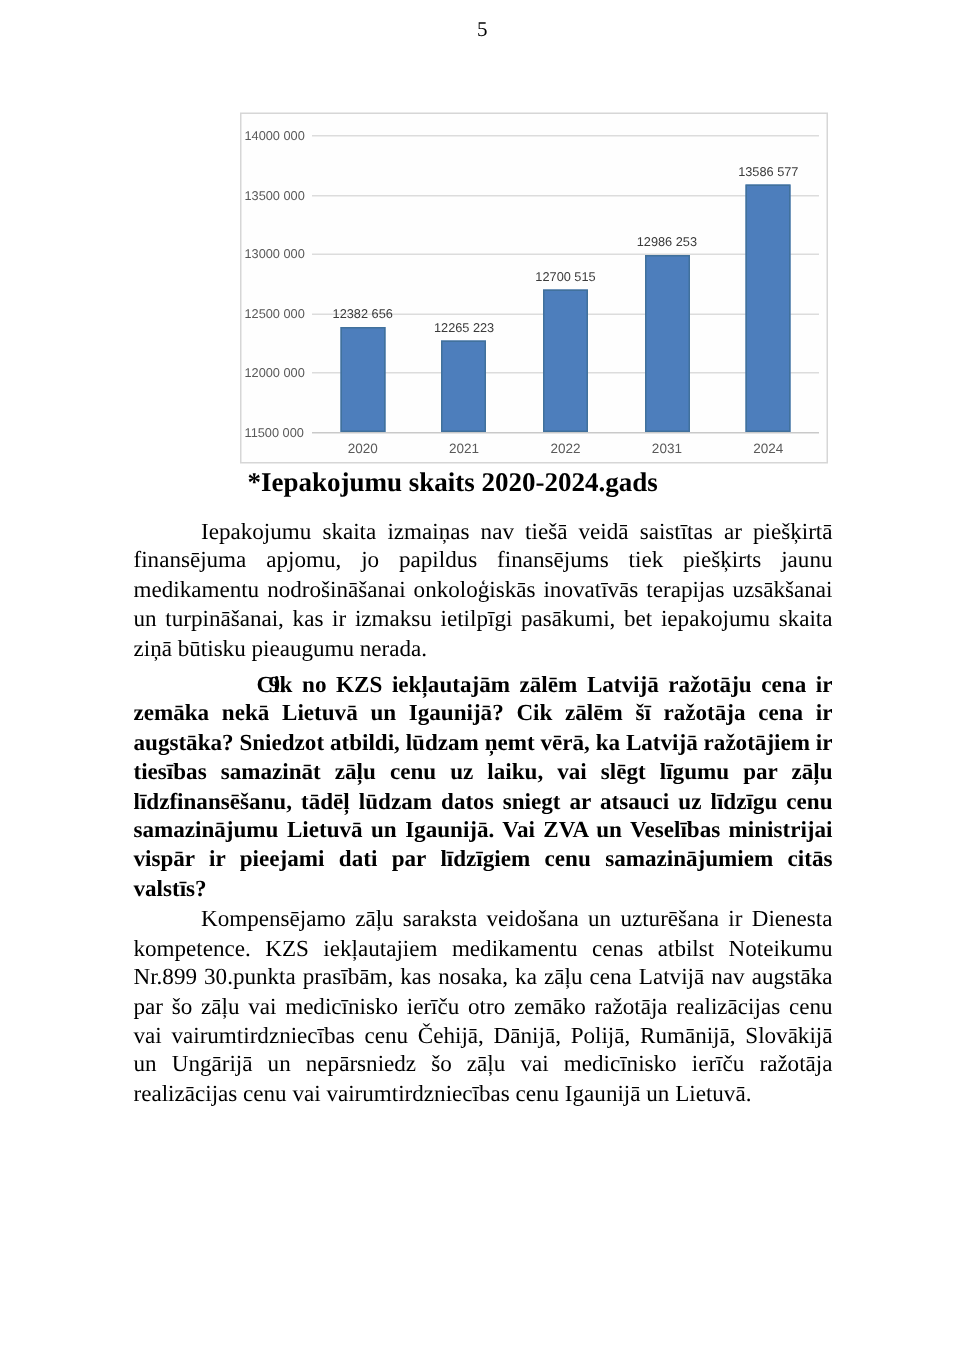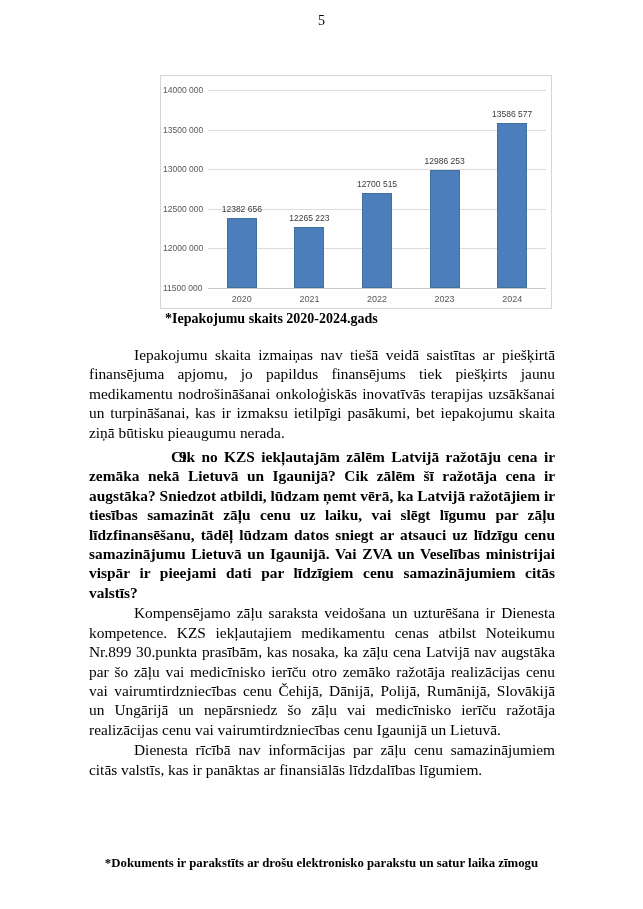--- a/index.html
+++ b/index.html
@@ -50,21 +50,21 @@
     position: absolute; transform: translateX(-50%);
     font-size: 8.5px; color: #3b3b3b; white-space: nowrap;
   }
   .xlabel {
     position: absolute; transform: translateX(-50%);
     font-size: 9px; color: #595959; white-space: nowrap;
   }
 
   .caption {
     position: absolute; left: 165px; top: 311px;
-    font-weight: bold; font-size: 14px;
+    font-weight: bold; font-size: 18px;
   }
 
   
   .body-text {
     position: absolute; left: 88px; top: 344px; width: 468px;
     font-size: 15.4px; line-height: 19.4px;
     text-align: justify;
   }
   .body-text p { margin: 1px; text-indent: 45px; }
   .body-text p.q { font-weight: bold; margin-top: 5px; }
@@ -94,37 +94,35 @@
         <div class="bar-label" style="left: 33.8px; top: 114.094px;">12382 656</div>
         <div class="xlabel" style="left: 33.8px; top: 204px;">2020</div>
         <div class="bar" style="left: 86.4px; height: 60.6057px; background: rgb(77, 126, 188); border-color: rgb(65, 113, 156);"></div>
         <div class="bar-label" style="left: 101.4px; top: 123.394px;">12265 223</div>
         <div class="xlabel" style="left: 101.4px; top: 204px;">2021</div>
         <div class="bar" style="left: 154px; height: 95.0808px; background: rgb(77, 126, 188); border-color: rgb(65, 113, 156);"></div>
         <div class="bar-label" style="left: 169px; top: 88.9192px;">12700 515</div>
         <div class="xlabel" style="left: 169px; top: 204px;">2022</div>
         <div class="bar" style="left: 221.6px; height: 117.711px; background: rgb(77, 126, 188); border-color: rgb(65, 113, 156);"></div>
         <div class="bar-label" style="left: 236.6px; top: 66.2888px;">12986 253</div>
-        <div class="xlabel" style="left: 236.6px; top: 204px;">2023</div>
+        <div class="xlabel" style="left: 236.6px; top: 204px;">2031</div>
         <div class="bar" style="left: 289.2px; height: 165.29px; background: rgb(77, 126, 188); border-color: rgb(65, 113, 156);"></div>
         <div class="bar-label" style="left: 304.2px; top: 18.7102px;">13586 577</div>
         <div class="xlabel" style="left: 304.2px; top: 204px;">2024</div>
       </div>
   <div class="ylabel" style="top: 207px;">11500 000</div>
       <div class="ylabel" style="top: 167.4px;">12000 000</div>
       <div class="ylabel" style="top: 127.8px;">12500 000</div>
       <div class="ylabel" style="top: 88.2px;">13000 000</div>
       <div class="ylabel" style="top: 48.6px;">13500 000</div>
       <div class="ylabel" style="top: 9px;">14000 000</div>
     </div>
 
   <div class="caption">*Iepakojumu skaits 2020-2024.gads</div>
 
   <div class="body-text">
     <p>Iepakojumu skaita izmaiņas nav tiešā veidā saistītas ar piešķirtā finansējuma apjomu, jo papildus finansējums tiek piešķirts jaunu medikamentu nodrošināšanai onkoloģiskās inovatīvās terapijas uzsākšanai un turpināšanai, kas ir izmaksu ietilpīgi pasākumi, bet iepakojumu skaita ziņā būtisku pieaugumu nerada.</p>
     <p class="q"><span class="qnum">9.</span><span>Cik no KZS iekļautajām zālēm Latvijā ražotāju cena ir zemāka nekā Lietuvā un Igaunijā? Cik zālēm šī ražotāja cena ir augstāka? Sniedzot atbildi, lūdzam ņemt vērā, ka Latvijā ražotājiem ir tiesības samazināt zāļu cenu uz laiku, vai slēgt līgumu par zāļu līdzfinansēšanu, tādēļ lūdzam datos sniegt ar atsauci uz līdzīgu cenu samazinājumu Lietuvā un Igaunijā. Vai ZVA un Veselības ministrijai vispār ir pieejami dati par līdzīgiem cenu samazinājumiem citās valstīs?</span></p>
     <p>Kompensējamo zāļu saraksta veidošana un uzturēšana ir Dienesta kompetence. KZS iekļautajiem medikamentu cenas atbilst Noteikumu Nr.899 30.punkta prasībām, kas nosaka, ka zāļu cena Latvijā nav augstāka par šo zāļu vai medicīnisko ierīču otro zemāko ražotāja realizācijas cenu vai vairumtirdzniecības cenu Čehijā, Dānijā, Polijā, Rumānijā, Slovākijā un Ungārijā un nepārsniedz šo zāļu vai medicīnisko ierīču ražotāja realizācijas cenu vai vairumtirdzniecības cenu Igaunijā un Lietuvā.</p>
-    <p>Dienesta rīcībā nav informācijas par zāļu cenu samazinājumiem citās valstīs, kas ir panāktas ar finansiālās līdzdalības līgumiem.</p>
   </div>
 
-  <div class="footer-note">*Dokuments ir parakstīts ar drošu elektronisko parakstu un satur laika zīmogu</div>
 
 </div>
 
 </body></html>

